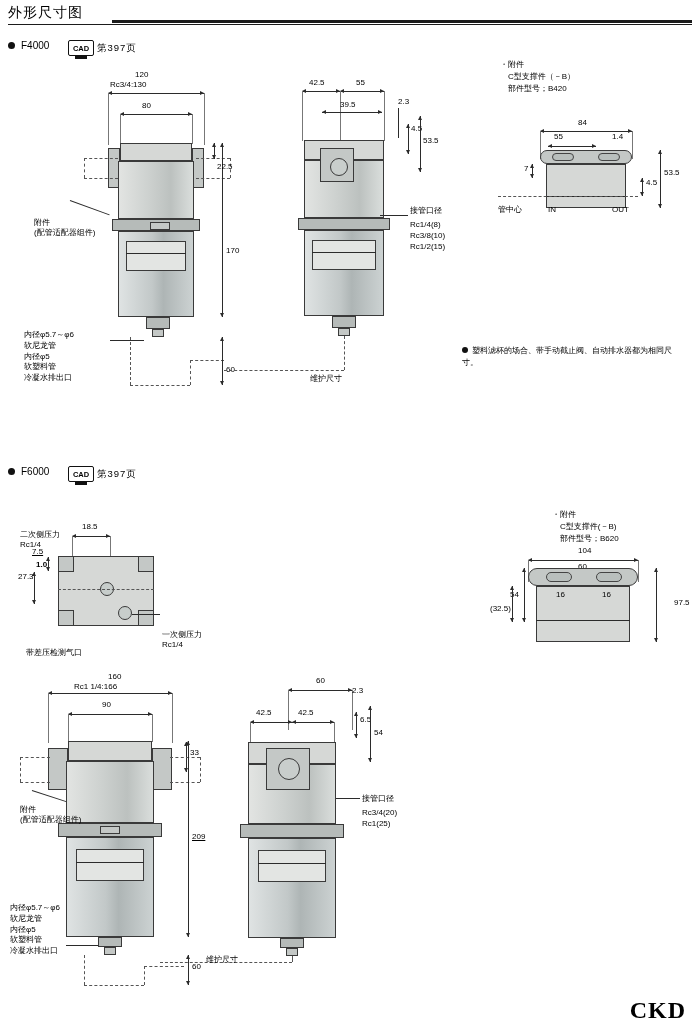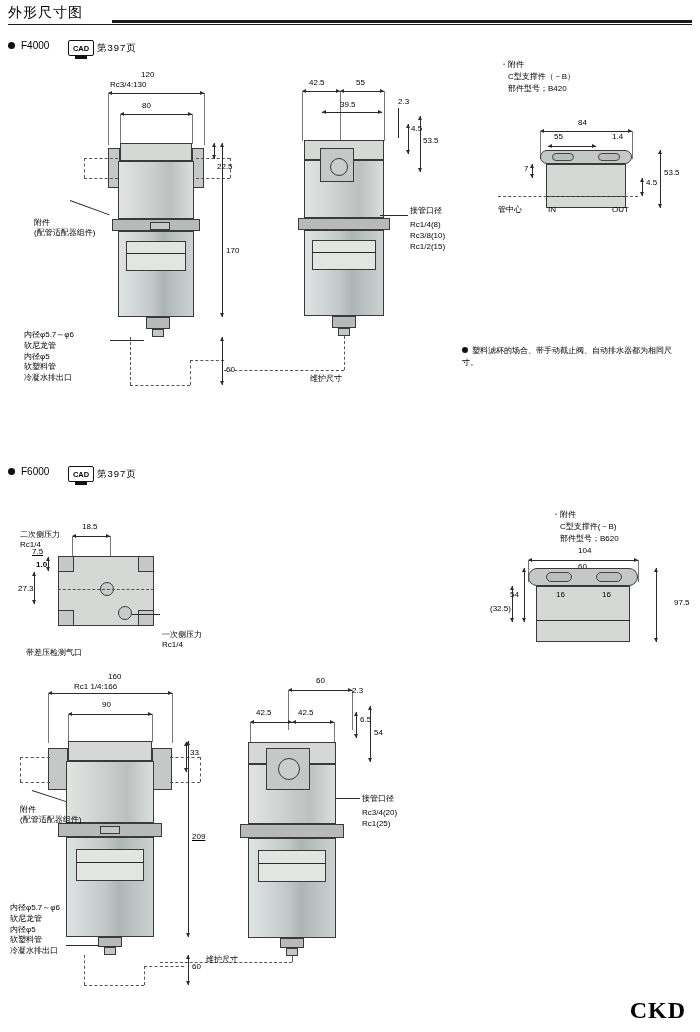--- a/index.html
+++ b/index.html
@@ -101,21 +101,21 @@
   <span class="bullet"></span>
   <span class="model-name">F4000</span>
 </div>
 <div class="cad-box" style="position:absolute; left:68px; top:40px;">
   <span class="cad-mon">CAD</span>
   <span class="cad-page">第397页</span>
 </div>
 
 <div>
 
-  <div class="lbl" style="left:141px; top:70px;">120</div>
+  <div class="lbl" style="left:135px; top:70px;">120</div>
   <div class="lbl" style="left:110px; top:80px;">Rc3/4:130</div>
   <div class="dim" style="left:108px; top:93px; width:96px;"></div>
   <div class="ext" style="left:108px; top:93px; height:52px;"></div>
   <div class="ext" style="left:204px; top:93px; height:52px;"></div>
 
   <div class="lbl" style="left:142px; top:101px;">80</div>
   <div class="dim" style="left:120px; top:114px; width:72px;"></div>
   <div class="ext" style="left:120px; top:114px; height:30px;"></div>
   <div class="ext" style="left:192px; top:114px; height:30px;"></div>
 
@@ -263,21 +263,21 @@
 Rc1/4</div>
   <div class="lbl" style="left:82px; top:522px;">18.5</div>
   <div class="dim" style="left:72px; top:536px; width:38px;"></div>
   <div class="ext" style="left:72px; top:536px; height:20px;"></div>
   <div class="ext" style="left:110px; top:536px; height:20px;"></div>
 
   <div class="lbl" style="left:32px; top:547px;text-decoration:underline;">7.5</div>
   <div class="dimv" style="left:48px; top:557px; height:14px;"></div>
   <div class="lbl" style="left:36px; top:560px;font-weight:bold;">1.0</div>
   <div class="dimv" style="left:34px; top:572px; height:32px;"></div>
-  <div class="lbl" style="left:18px; top:584px;">27.3</div>
+  <div class="lbl" style="left:18px; top:572px;">27.3</div>
 
   <div class="part grey1" style="left:58px; top:556px; width:96px; height:70px;"></div>
   <div class="part grey2" style="left:58px; top:556px; width:16px; height:16px;"></div>
   <div class="part grey2" style="left:138px; top:556px; width:16px; height:16px;"></div>
   <div class="part grey2" style="left:58px; top:610px; width:16px; height:16px;"></div>
   <div class="part grey2" style="left:138px; top:610px; width:16px; height:16px;"></div>
   <div style="position:absolute; left:100px; top:582px; width:14px; height:14px; border-radius:50%; border:1px solid #3a3a3a; background:#c7cdcb;"></div>
   <div style="position:absolute; left:118px; top:606px; width:14px; height:14px; border-radius:50%; border:1px solid #3a3a3a; background:#c7cdcb;"></div>
   <div class="dash-h" style="left:58px; top:589px; width:96px;"></div>
 

